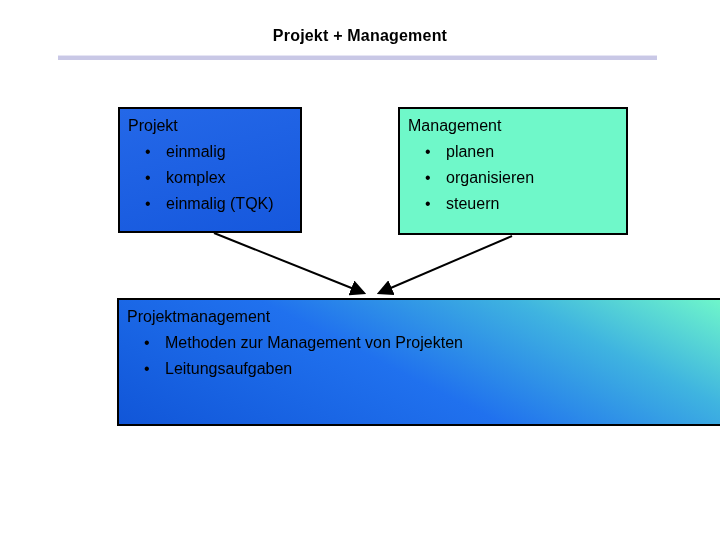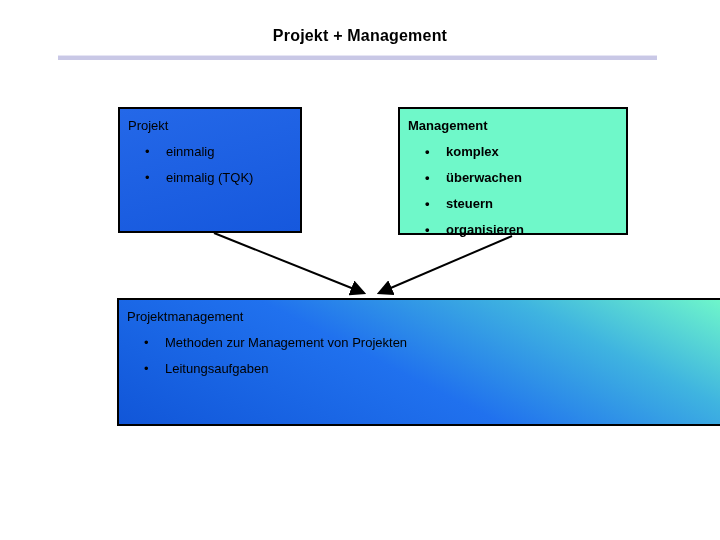--- a/index.html
+++ b/index.html
@@ -33,37 +33,36 @@
     width: 599px;
     height: 4px;
     background: #c9c8e6;
     border-top: 1px solid #e6e5f4;
   }
   .dbox {
     position: absolute;
     box-sizing: border-box;
     border: 2px solid #000000;
     color: #000000;
-    font-size: 13px;
+    font-size: 16px;
     line-height: 26px;
   }
   .box-projekt {
     left: 118px;
     top: 107px;
     width: 184px;
     height: 126px;
     background: linear-gradient(165deg, #2468e8 0%, #1658dd 100%);
   }
   .box-management {
     left: 398px;
     top: 107px;
     width: 230px;
     height: 128px;
     background: #6ff8c9;
-    font-weight: bold;
   }
   .box-pm {
     left: 117px;
     top: 298px;
     width: 612px;
     height: 128px;
     background: linear-gradient(207deg, #70f8ca 0%, #3fb4e0 25%, #2071ee 55%, #1156d8 100%);
   }
   .box-title {
     padding: 4px 8px 0 8px;
@@ -100,31 +99,31 @@
 <div id="slide">
 
   <div class="slide-title">Projekt + Management</div>
 
   <div class="accent-line"></div>
 
   <div class="dbox box-projekt">
     <div class="box-title">Projekt</div>
     <ul class="box-list">
       <li>einmalig</li>
+      <li>komplex</li>
       <li>einmalig (TQK)</li>
     </ul>
   </div>
 
   <div class="dbox box-management">
     <div class="box-title">Management</div>
     <ul class="box-list">
-      <li>komplex</li>
-      <li>überwachen</li>
+      <li>planen</li>
+      <li>organisieren</li>
       <li>steuern</li>
-      <li>organisieren</li>
     </ul>
   </div>
 
   <svg id="arrow-layer" viewBox="0 0 720 540" xmlns="http://www.w3.org/2000/svg">
     <defs>
       <marker id="ah" viewBox="0 0 10 10" refX="8.5" refY="5" markerWidth="8" markerHeight="8" orient="auto-start-reverse">
         <path d="M0,0 L10,5 L0,10 z" fill="#000000"></path>
       </marker>
     </defs>
     <line x1="214" y1="233" x2="364" y2="293" stroke="#000000" stroke-width="2" marker-end="url(#ah)"></line>

